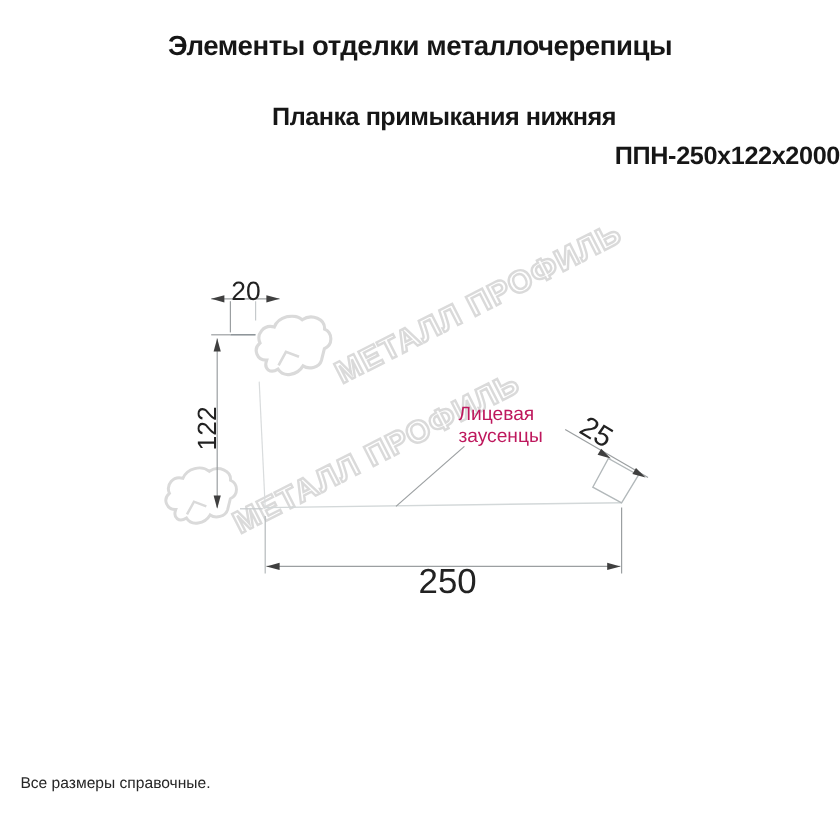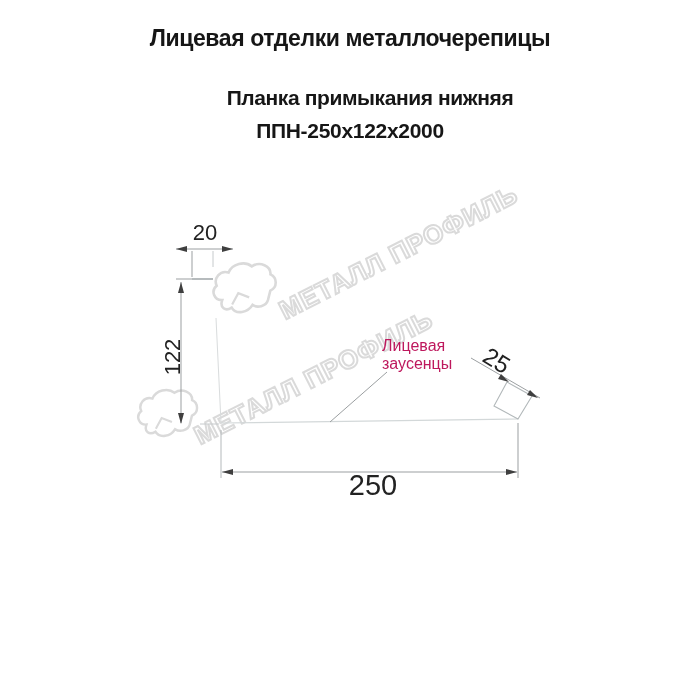--- a/index.html
+++ b/index.html
@@ -4,35 +4,35 @@
 <style>
   * { margin: 0; padding: 0; box-sizing: border-box; }
   html, body { width: 700px; height: 700px; background: #ffffff; overflow: hidden; }
   body { font-family: "Liberation Sans", sans-serif; position: relative; color: #1c1c1c; }
 
   .abs { position: absolute; }
 
   
   .title-main  { top: 25px;  left: 0; width: 700px; text-align: center; font-size: 23px; font-weight: bold; letter-spacing: -0.4px; color: #161616; }
   .title-sub   { top: 86px;  left: 0; width: 700px; text-align: center; font-size: 21px; font-weight: bold; letter-spacing: -0.4px; color: #161616; padding-left: 40px; }
-  .title-code  { top: 119px; left: 0; width: 700px; text-align: center; font-size: 21px; font-weight: bold; letter-spacing: -0.3px; color: #161616; }
+  .title-code  { top: 119px; left: 0; width: 700px; text-align: right; font-size: 21px; font-weight: bold; letter-spacing: -0.3px; color: #161616; }
 
   
   .wm-text {
     font-weight: bold; font-size: 26px; letter-spacing: 1px; white-space: nowrap;
     color: #ffffff; -webkit-text-stroke: 2px #dadada;
     transform: rotate(-27deg); transform-origin: left center; height: 30px; line-height: 30px;
   }
   .wm-layer { z-index: 1; }
   .drawing-layer { z-index: 2; }
   .text-layer { z-index: 3; }
 
   
   .dim { color: #222222; text-align: center; }
-  .dim-20  { left: 185px; top: 220px; width: 40px; font-size: 22px; }
+  .dim-20  { left: 185px; top: 230px; width: 40px; font-size: 22px; }
   .dim-122 { left: 142px; top: 345px; width: 60px; height: 24px; font-size: 22px; transform: rotate(-90deg); }
   .dim-250 { left: 333px; top: 444px; width: 80px; font-size: 29px; margin-top: 25px; }
   .dim-25  { left: 467px; top: 347px; width: 60px; height: 26px; font-size: 24px; transform: rotate(31deg); }
 
   .face-label { left: 382px; top: 337px; font-size: 16px; line-height: 18px; color: #be185d; }
 
   .notes { left: 17px; top: 645px; font-size: 13px; line-height: 16.5px; color: #262626; }
 
   svg { display: block; }
 </style>
@@ -88,28 +88,29 @@
     <polygon points="233,249 222,246 222,252"></polygon>
     <polygon points="181,282 178,293 184,293"></polygon>
     <polygon points="181,424 178,413 184,413"></polygon>
     <polygon points="222,472 233,469 233,475"></polygon>
     <polygon points="517,472 506,469 506,475"></polygon>
     <polygon points="509,382 498,379 501,374"></polygon>
     <polygon points="538,398 527,395 530,390"></polygon>
   </g>
 </svg>
 
-<div class="abs text-layer title-main">Лицевая отделки металлочерепицы</div>
+<div class="abs text-layer title-main">Элементы отделки металлочерепицы</div>
 <div class="abs text-layer title-sub">Планка примыкания нижняя</div>
 <div class="abs text-layer title-code">ППН-250x122x2000</div>
 
 <div class="abs text-layer dim dim-20">20</div>
 <div class="abs text-layer dim dim-122">122</div>
 <div class="abs text-layer dim dim-250">250</div>
 <div class="abs text-layer dim dim-25">25</div>
 
 <div class="abs text-layer face-label">
   <div>Лицевая</div>
   <div>заусенцы</div>
 </div>
 
 <div class="abs text-layer notes">
+  <div>Все размеры справочные.</div>
 </div>
 
 </body></html>

